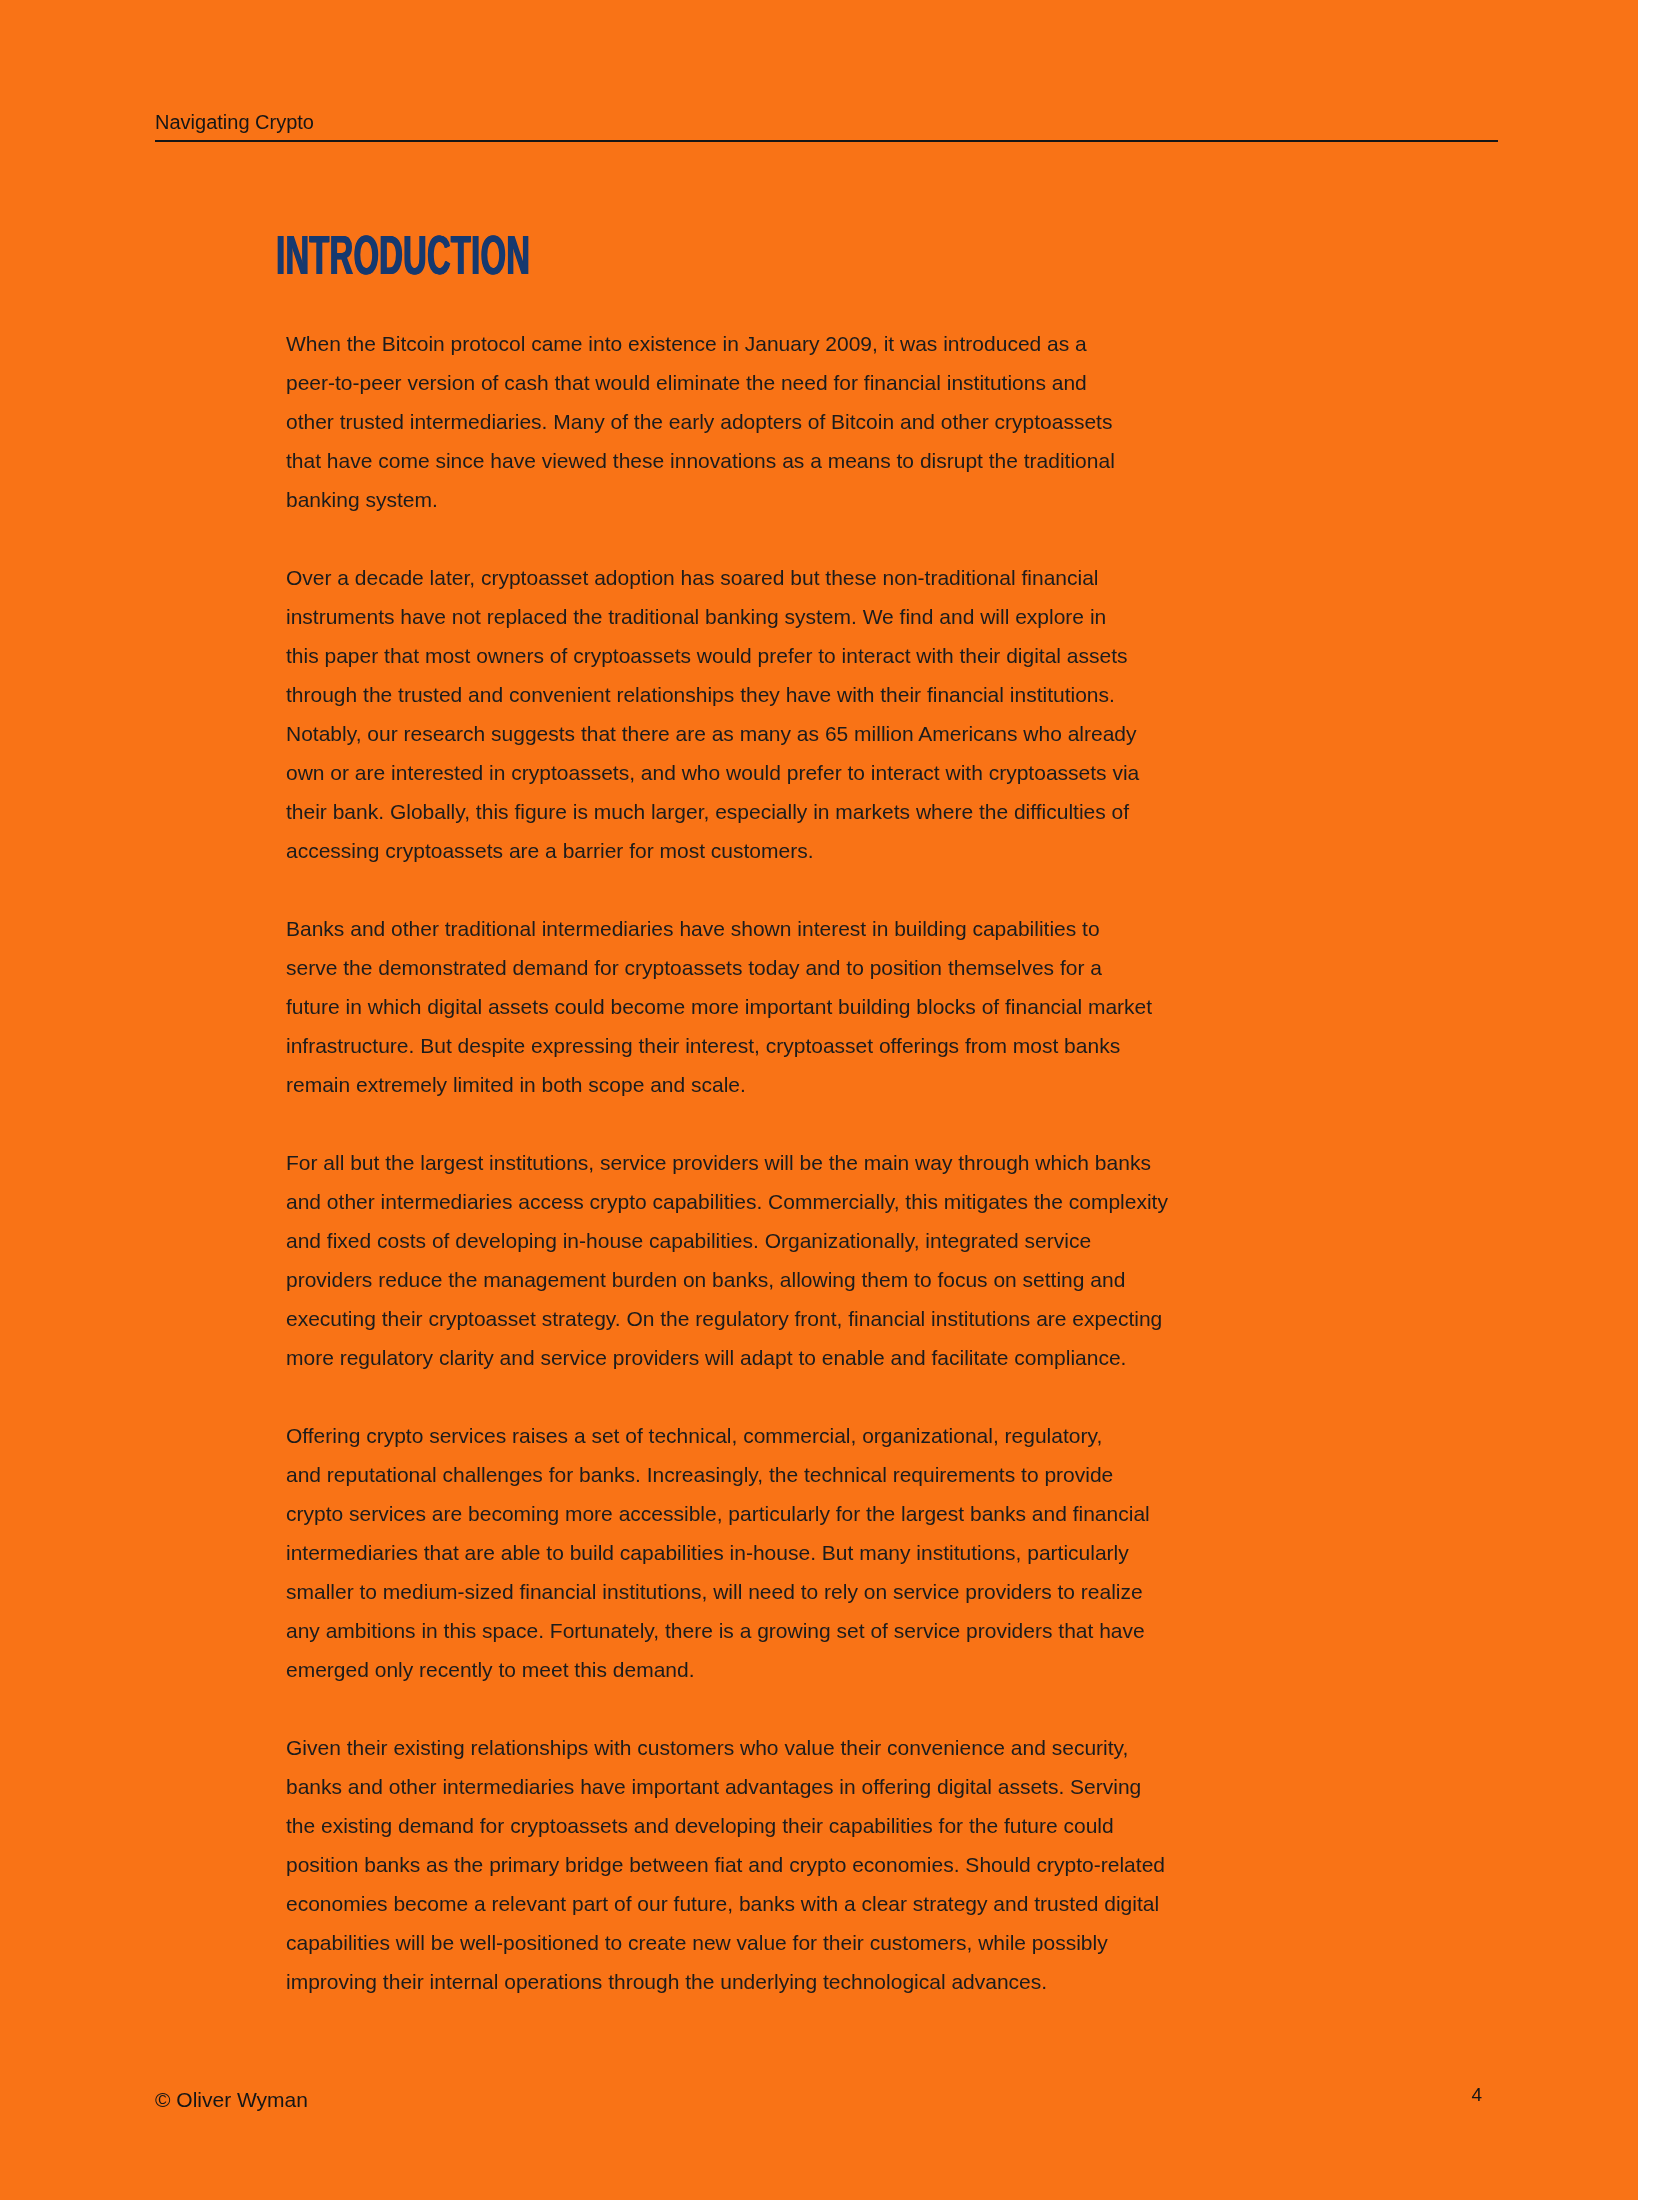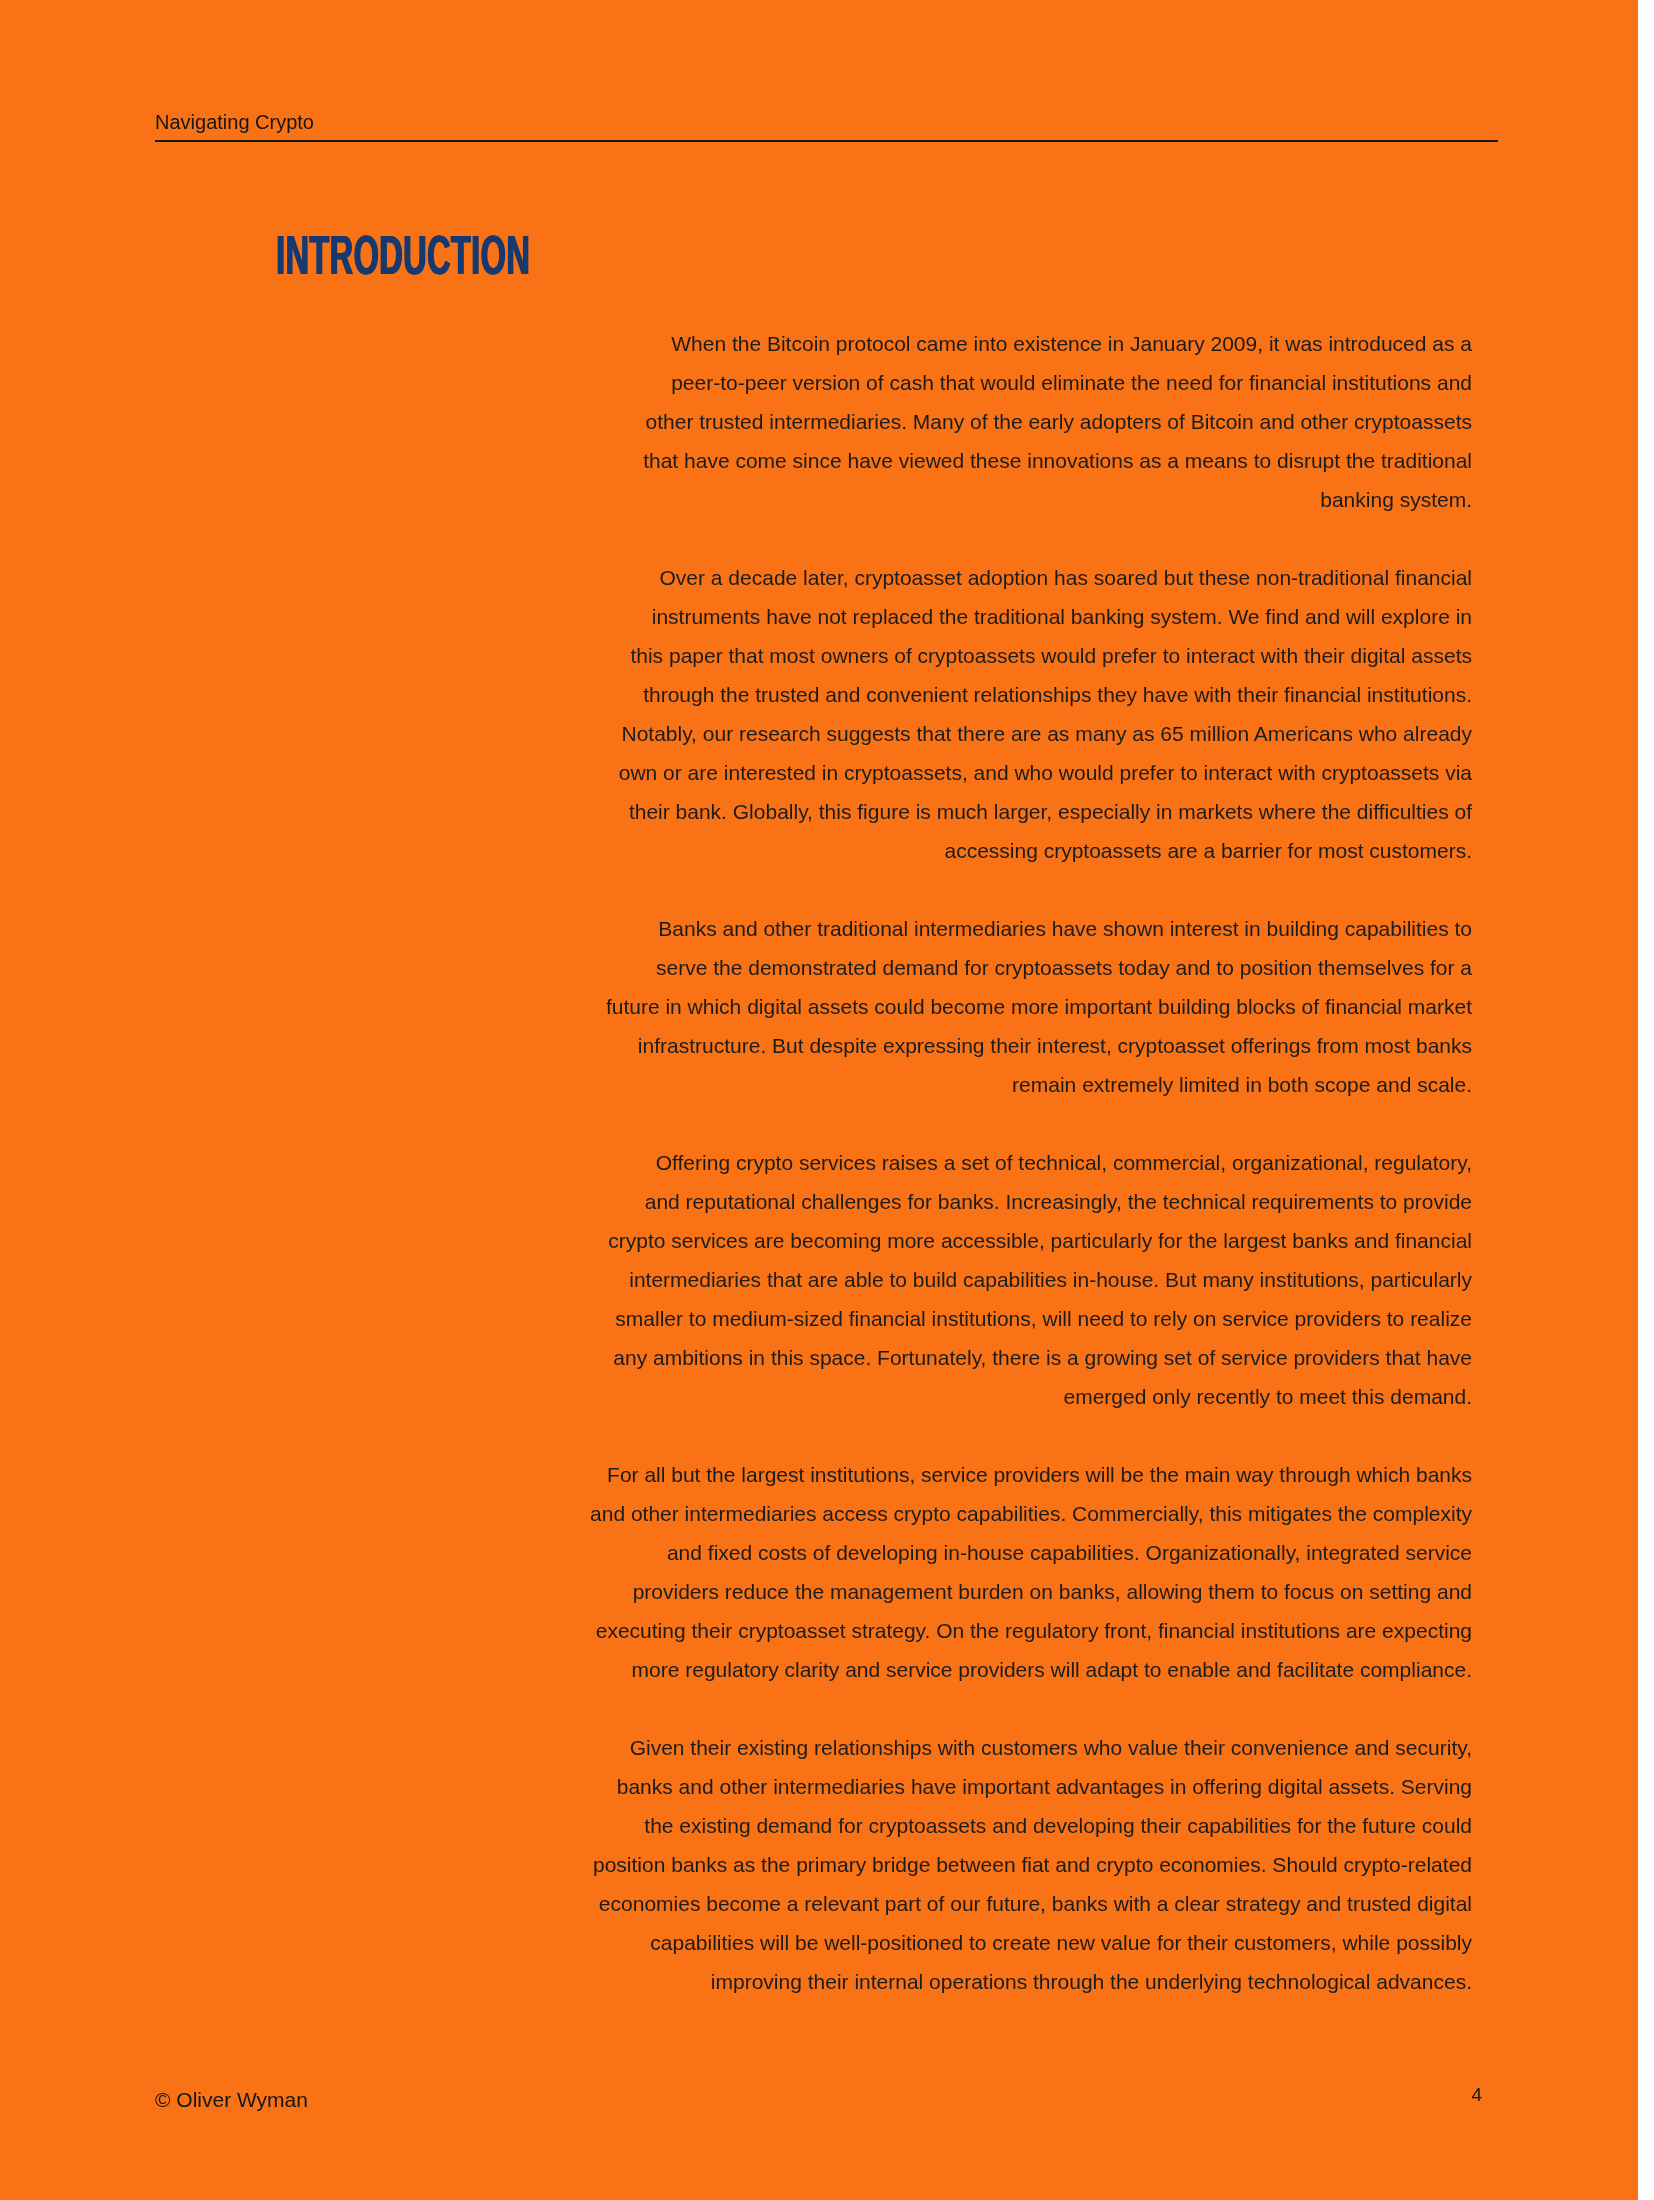--- a/index.html
+++ b/index.html
@@ -48,21 +48,20 @@
     left: 272px;
     top: 324px;
     width: 1200px;
     font-size: 21px;
     line-height: 39px;
     color: #1c1c1c;
   }
   .body-text p {
     margin: 0 0 39px 14px;
     white-space: pre-line;
-    text-align: right;
   }
   .footer-copyright {
     position: absolute;
     left: 155px;
     top: 2088px;
     font-size: 21px;
     color: #161616;
   }
   .footer-page {
     position: absolute;
@@ -97,33 +96,33 @@
 through the trusted and convenient relationships they have with their financial institutions.
 Notably, our research suggests that there are as many as 65 million Americans who already
 own or are interested in cryptoassets, and who would prefer to interact with cryptoassets via
 their bank. Globally, this figure is much larger, especially in markets where the difficulties of
 accessing cryptoassets are a barrier for most customers.</p>
     <p>Banks and other traditional intermediaries have shown interest in building capabilities to
 serve the demonstrated demand for cryptoassets today and to position themselves for a
 future in which digital assets could become more important building blocks of financial market
 infrastructure. But despite expressing their interest, cryptoasset offerings from most banks
 remain extremely limited in both scope and scale.</p>
+    <p>For all but the largest institutions, service providers will be the main way through which banks
+and other intermediaries access crypto capabilities. Commercially, this mitigates the complexity
+and fixed costs of developing in-house capabilities. Organizationally, integrated service
+providers reduce the management burden on banks, allowing them to focus on setting and
+executing their cryptoasset strategy. On the regulatory front, financial institutions are expecting
+more regulatory clarity and service providers will adapt to enable and facilitate compliance.</p>
     <p>Offering crypto services raises a set of technical, commercial, organizational, regulatory,
 and reputational challenges for banks. Increasingly, the technical requirements to provide
 crypto services are becoming more accessible, particularly for the largest banks and financial
 intermediaries that are able to build capabilities in-house. But many institutions, particularly
 smaller to medium-sized financial institutions, will need to rely on service providers to realize
 any ambitions in this space. Fortunately, there is a growing set of service providers that have
 emerged only recently to meet this demand.</p>
-    <p>For all but the largest institutions, service providers will be the main way through which banks
-and other intermediaries access crypto capabilities. Commercially, this mitigates the complexity
-and fixed costs of developing in-house capabilities. Organizationally, integrated service
-providers reduce the management burden on banks, allowing them to focus on setting and
-executing their cryptoasset strategy. On the regulatory front, financial institutions are expecting
-more regulatory clarity and service providers will adapt to enable and facilitate compliance.</p>
     <p>Given their existing relationships with customers who value their convenience and security,
 banks and other intermediaries have important advantages in offering digital assets. Serving
 the existing demand for cryptoassets and developing their capabilities for the future could
 position banks as the primary bridge between fiat and crypto economies. Should crypto-related
 economies become a relevant part of our future, banks with a clear strategy and trusted digital
 capabilities will be well-positioned to create new value for their customers, while possibly
 improving their internal operations through the underlying technological advances.</p>
   </div>
 
   <div class="footer-copyright">© Oliver Wyman</div>

